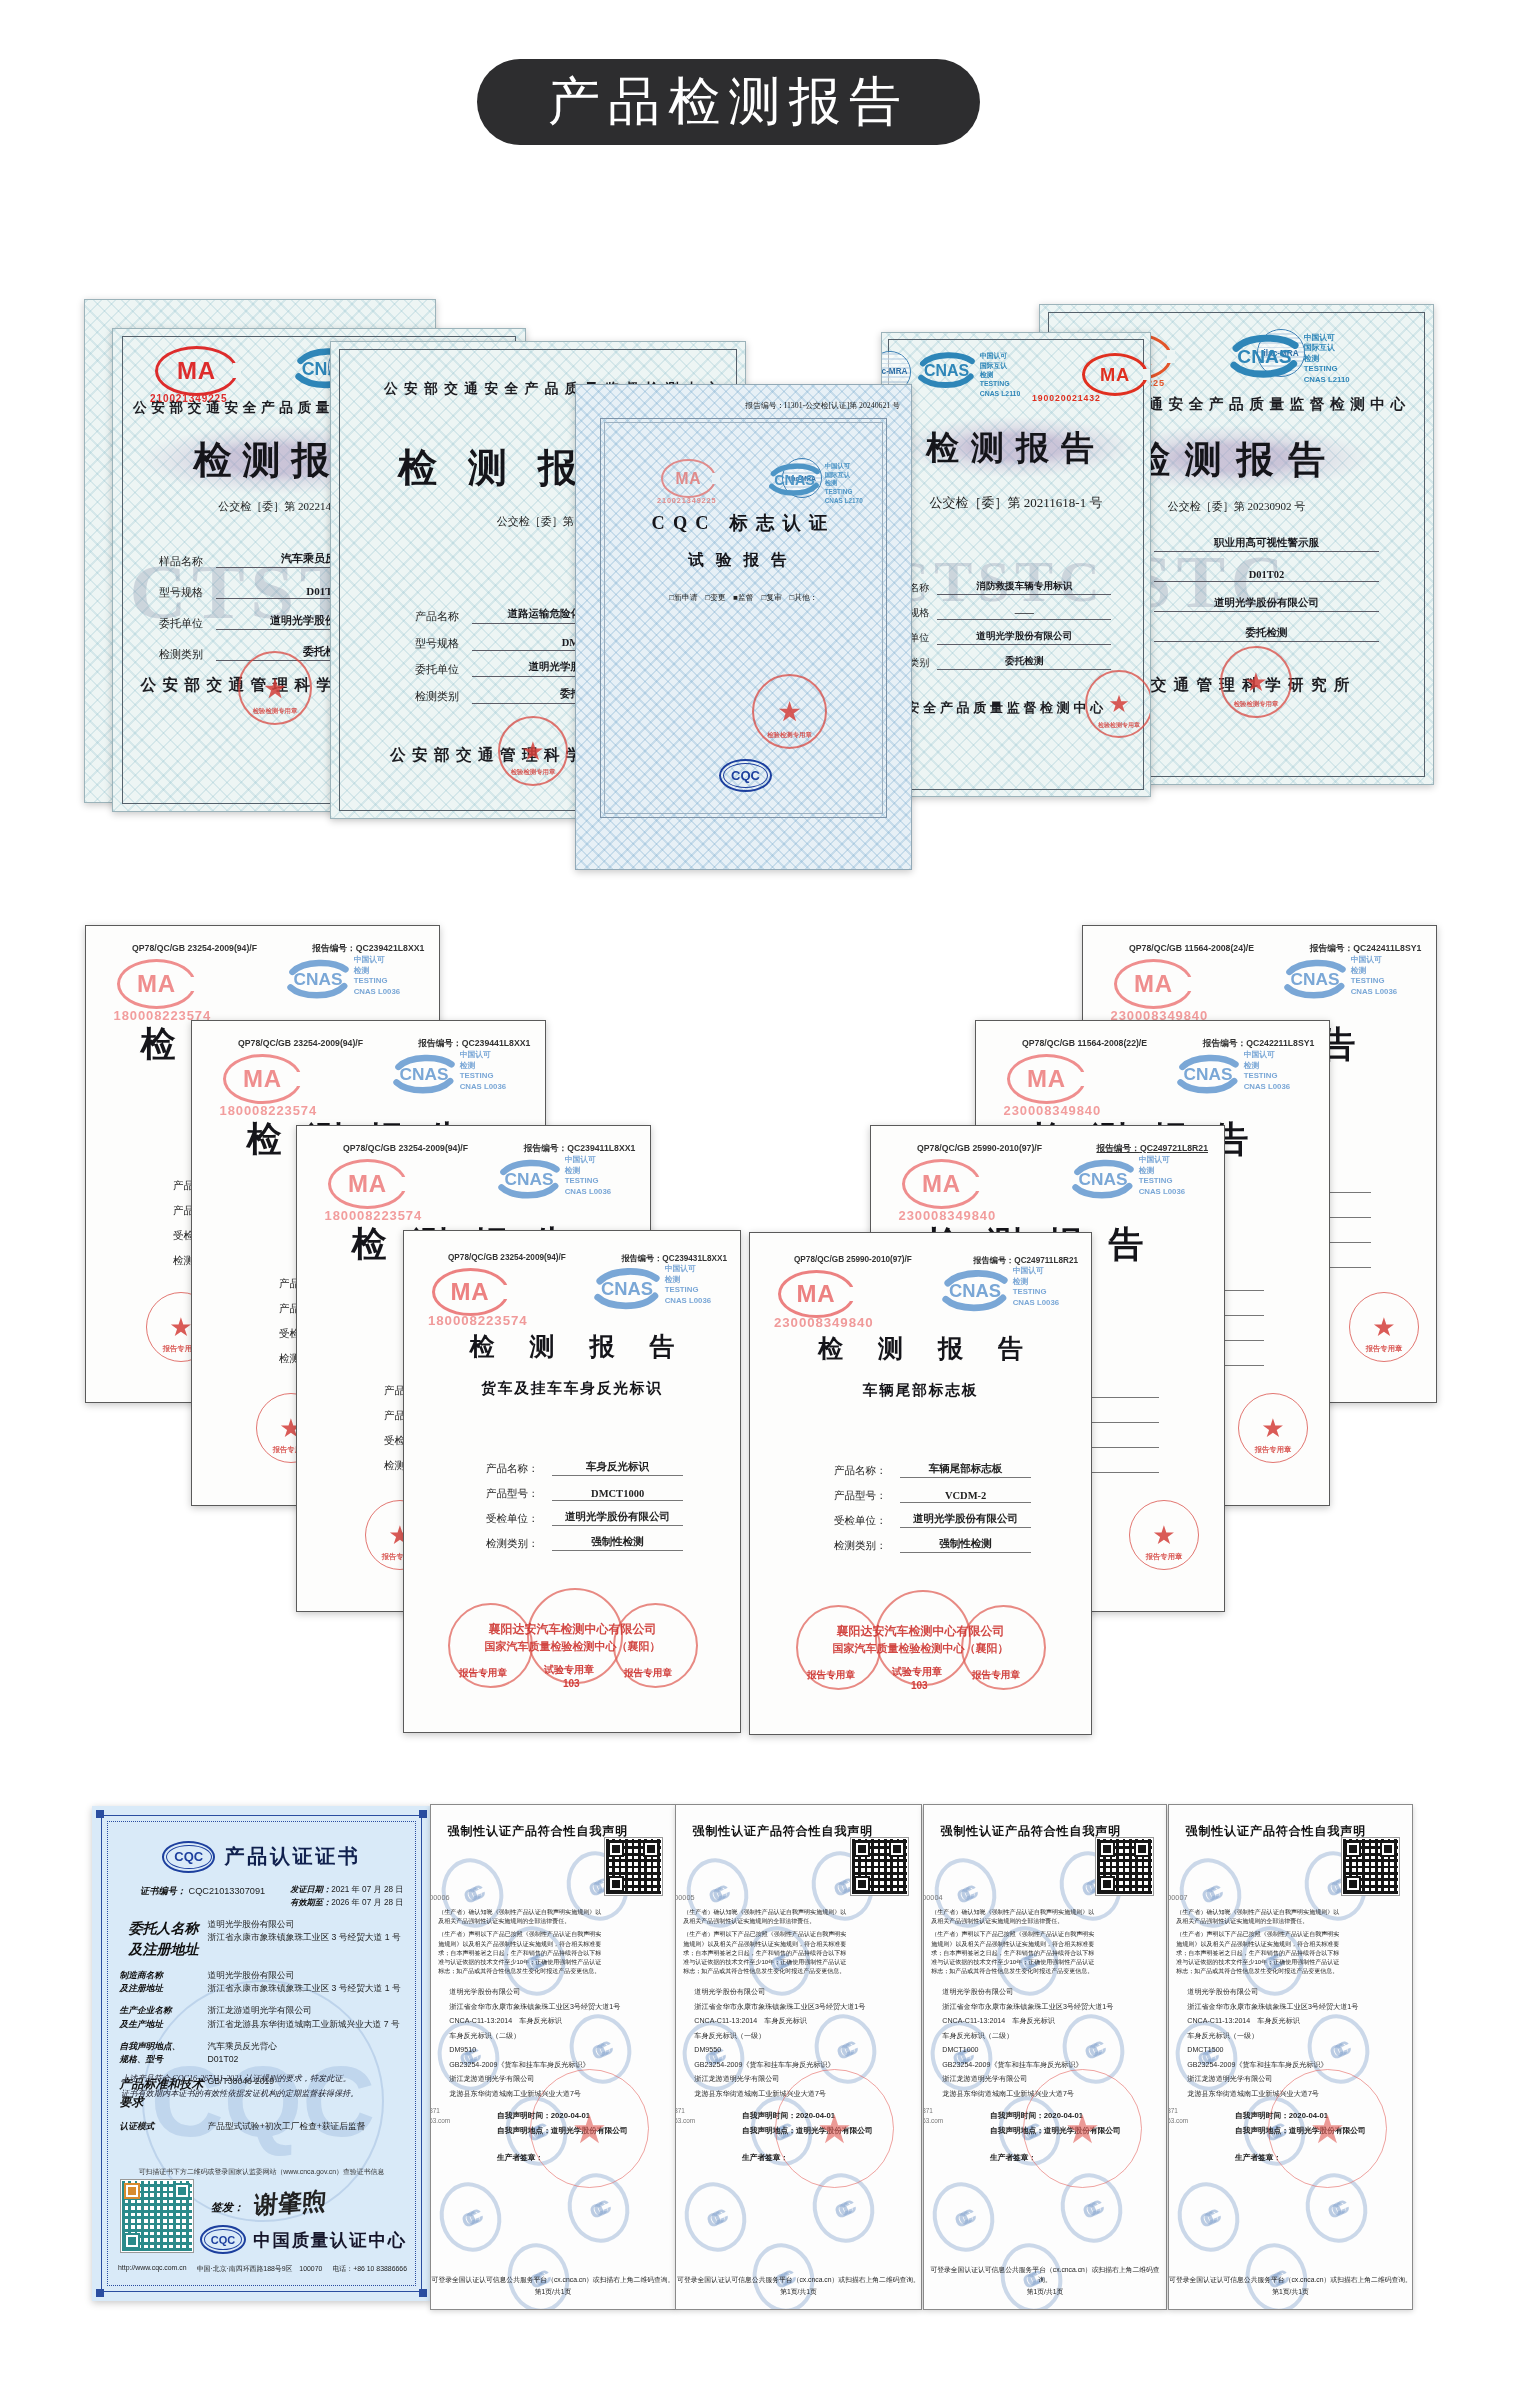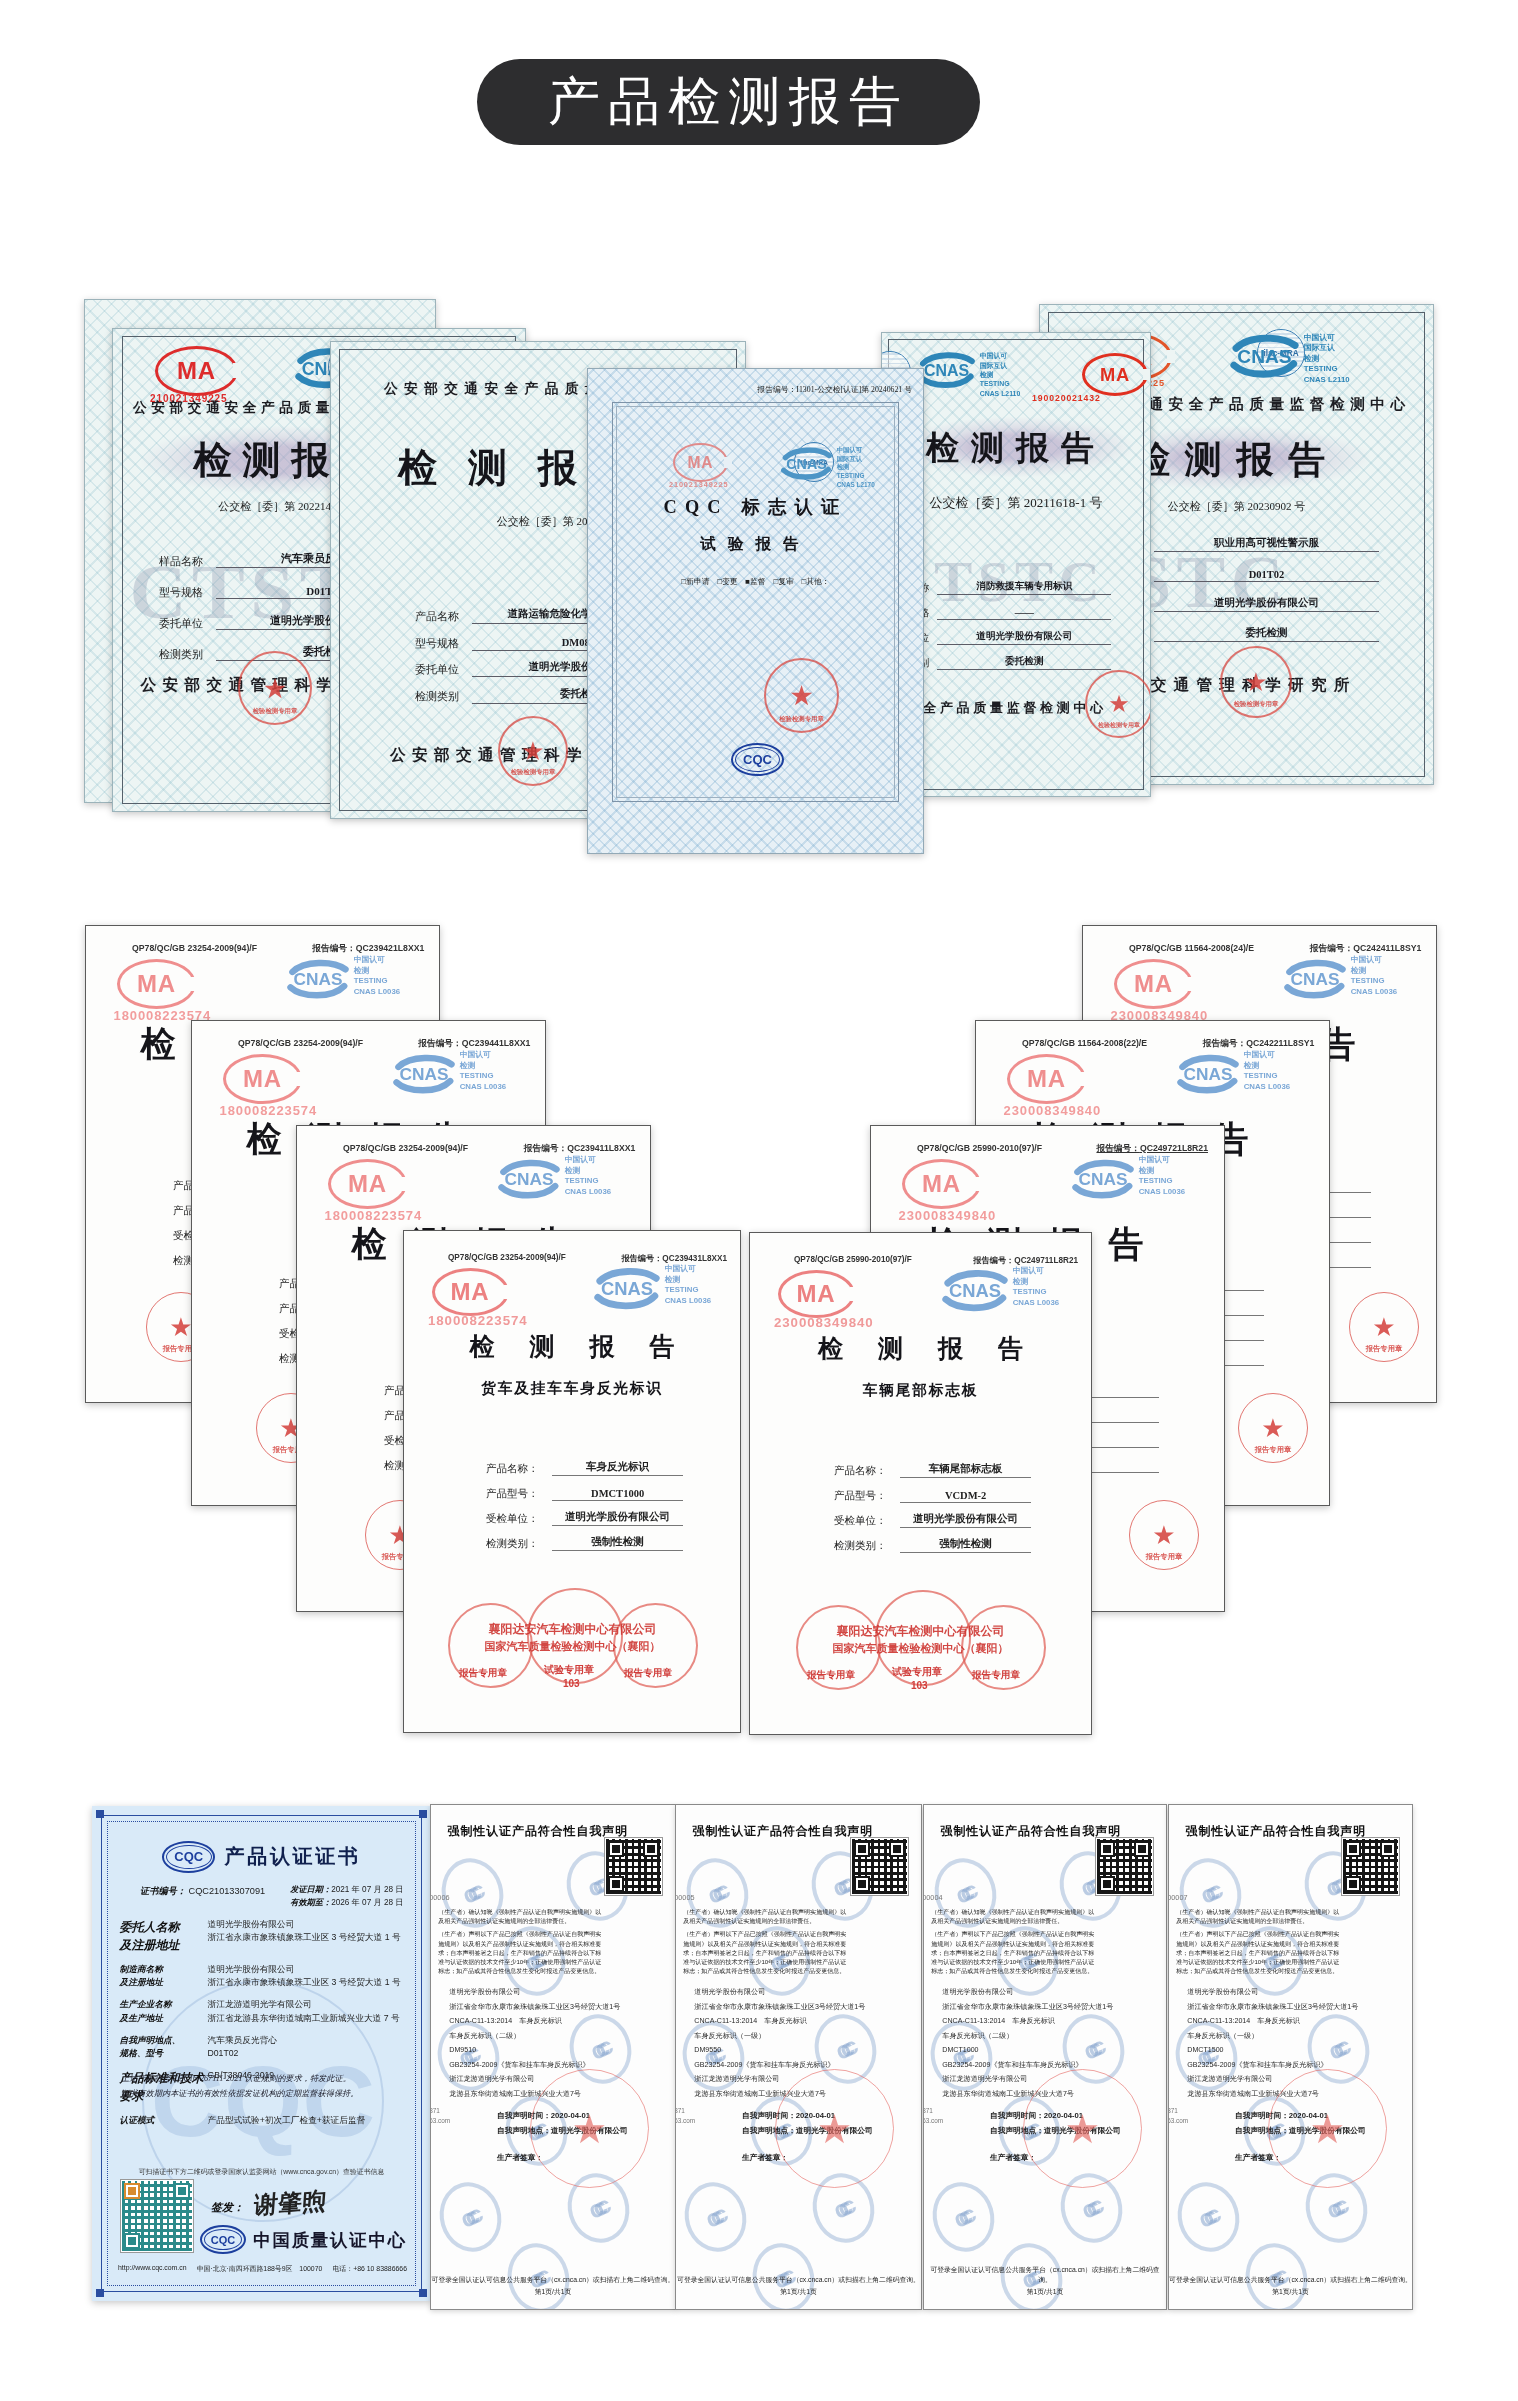--- a/index.html
+++ b/index.html
@@ -290,21 +290,21 @@
       <span class="tfv" style="left:48px;right:0;bottom:2.7px;font-size:9.6px;">委托检测</span>
     </div>
   </div>
   <div class="orghead serif" style="left:-59px;top:366px;font-size:13px;letter-spacing:3.7px;">公安部交通安全产品质量监督检测中心</div>
   <div class="rstamp" style="left:203px;top:337px;width:64px;height:64px;">
     <span class="star" style="font-size:24px;">★</span>
     <span class="slabel" style="font-size:6px;">检验检测专用章</span>
   </div>
 </div>
 
-<div class="scard pat2" style="left:575px;top:368px;width:335px;height:484px;z-index:4;margin-left:12px;--paper:#e7f0f6;">
+<div class="scard pat2" style="left:575px;top:384px;width:335px;height:484px;z-index:4;--paper:#e7f0f6;">
   <div class="repline serif" style="top:14.7px;font-size:7.8px;left:92px;text-align:right;right:11px;">报告编号：I1301-公交检[认证]第 20240621 号</div>
   <div class="innerframe" style="left:24px;top:33px;right:24px;bottom:51px;">
       <div class="if2"></div>
     </div>
   <div class="cma abs" style="left:85px;top:73px;width:51px;height:35px;color:#e08b8b;border-width:2.7px;">
     <span class="ma" style="font-size:15.6px;">MA</span><span class="notch"></span>
   </div>
   <div class="abs cma-num" style="left:81px;top:111px;font-size:7.3px;color:#e08b8b;">210021349225</div>
   <div class="ilac abs" style="left:147px;top:73px;width:38px;height:38px;"><span style="font-size:6.4px;">ilac-MRA</span></div>
   <div class="cnaswrap" style="left:192px;top:77px;color:#4d95c6;">
@@ -700,21 +700,21 @@
     <span class="cqc-label">证书编号：</span>
     <span>CQC21013307091</span>
   </div>
   <div class="abs" style="right:27.5px;top:77px;font-size:8.2px;line-height:1.6;text-align:left;">
     <div><span class="cqc-label">发证日期：</span><span>2021 年 07 月 28 日</span></div>
     <div><span class="cqc-label">有效期至：</span><span>2026 年 07 月 28 日</span></div>
   </div>
 
   <div class="abs" style="left:27.5px;top:112px;right:24px;">
     <div class="cqcrow" style="display:flex;">
-      <div class="cqc-label pre" style="width:88px;font-size:12px;line-height:1.5;">委托人名称
+      <div class="cqc-label pre" style="width:88px;font-size:14px;line-height:1.5;text-align:center;">委托人名称
 及注册地址</div>
       <div class="pre" style="flex:1;font-size:8.7px;line-height:1.5;color:#222;">道明光学股份有限公司
 浙江省永康市象珠镇象珠工业区 3 号经贸大道 1 号</div>
     </div>
     <div class="cqcrow" style="display:flex;">
       <div class="cqc-label pre" style="width:88px;font-size:8.7px;line-height:1.5;">制造商名称
 及注册地址</div>
       <div class="pre" style="flex:1;font-size:8.7px;line-height:1.5;color:#222;">道明光学股份有限公司
 浙江省永康市象珠镇象珠工业区 3 号经贸大道 1 号</div>
     </div>

